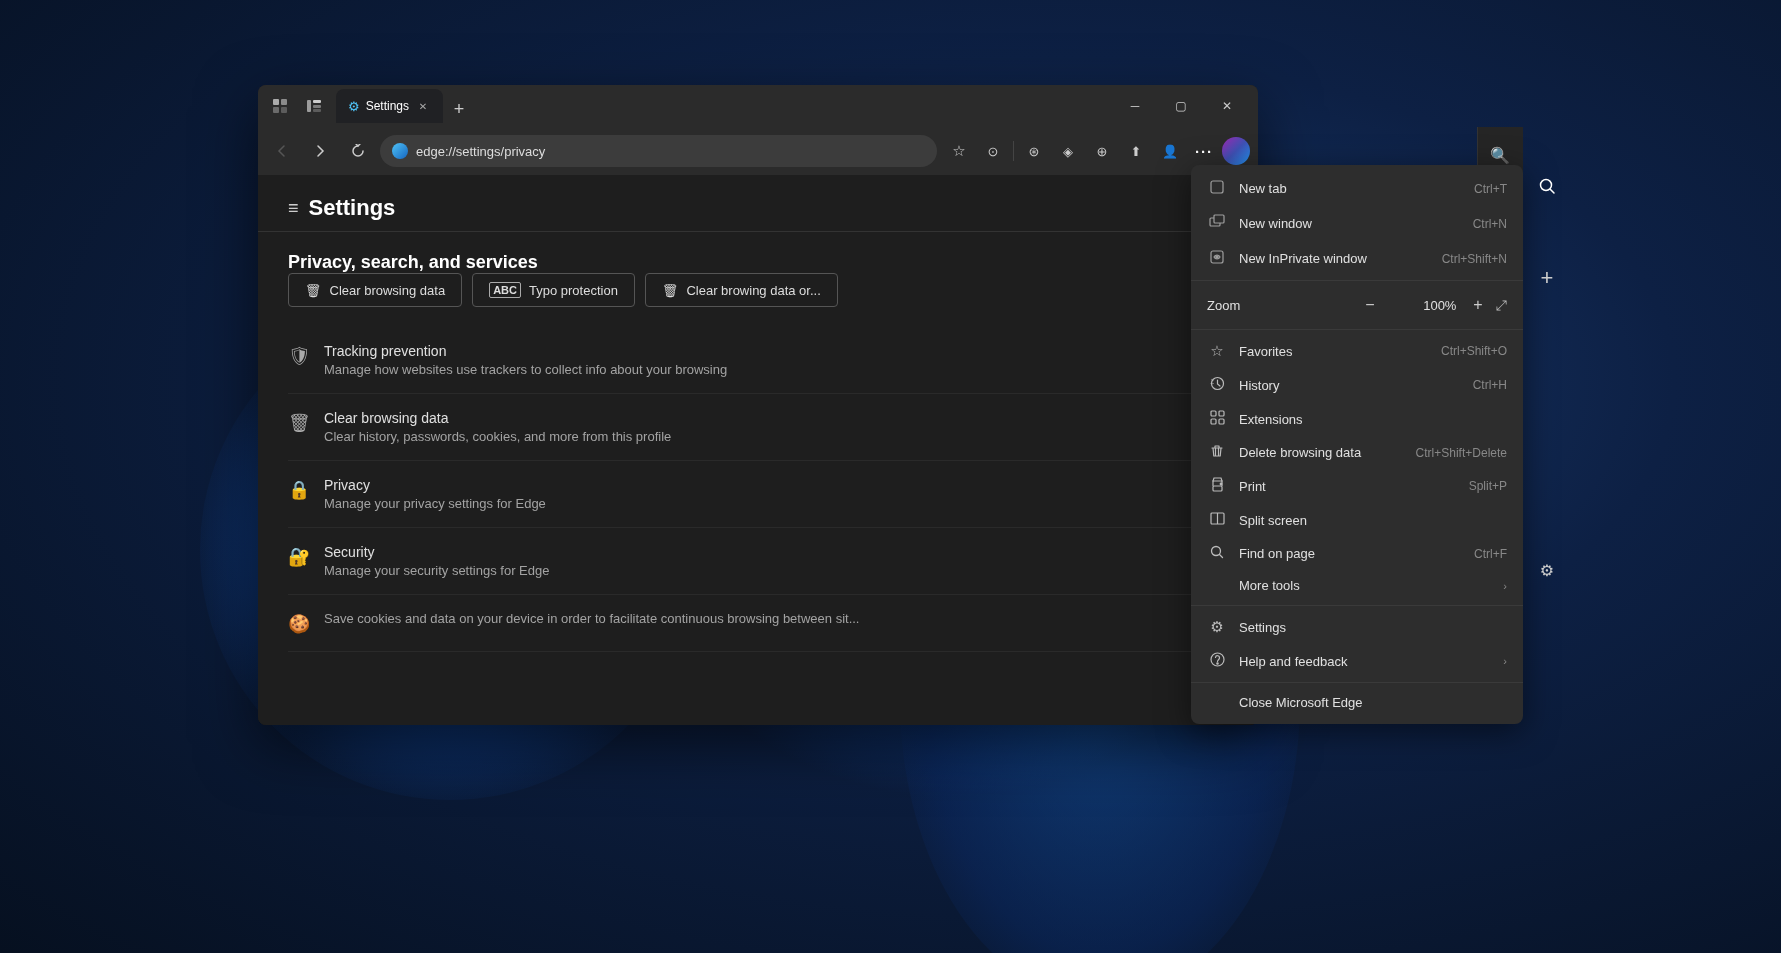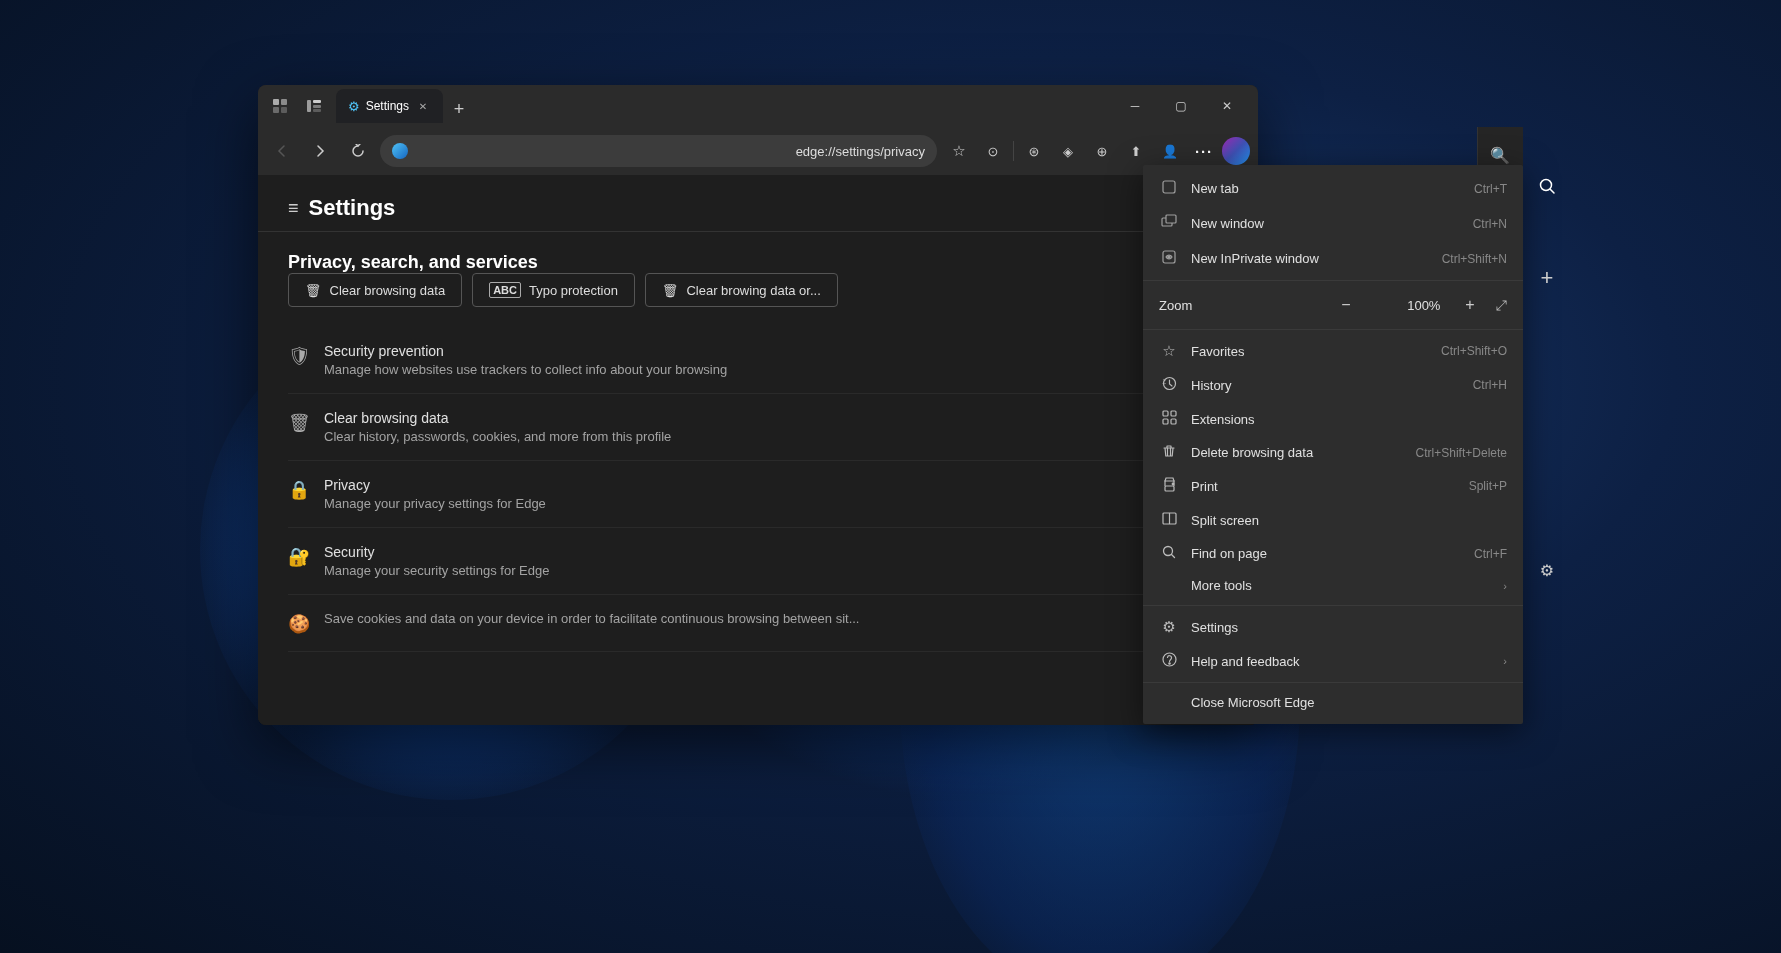--- a/index.html
+++ b/index.html
@@ -162,21 +162,20 @@
     .nav-btn.disabled { color: #555; cursor: default; }
     .address-input-wrap {
       flex: 1;
       background: #3c3c3c;
       border-radius: 20px;
       height: 32px;
       display: flex;
       align-items: center;
       padding: 16px 12px;
       gap: 8px;
-      text-align: right;
     }
     .edge-icon-small {
       width: 16px; height: 16px;
       border-radius: 50%;
       background: linear-gradient(135deg, #4fc3f7, #1565c0);
       flex-shrink: 0;
     }
     .address-text {
       color: #ddd;
       font-size: 13px;
@@ -291,23 +290,23 @@
     .settings-item-desc {
       color: #a3a3a3;
       font-size: 13px;
     }
 
     
     .dropdown-menu {
       position: absolute;
       right: 258px;
       top: 165px;
-      width: 380px;
+      width: 332px;
       background: #2d2d2d;
-      border-radius: 2px;
+      border-radius: 8px;
       box-shadow: 0 8px 32px rgba(0,0,0,0.5);
       padding: 6px 0;
       z-index: 100;
     }
     .menu-item {
       display: flex;
       align-items: center;
       padding: 8px 16px;
       cursor: pointer;
       color: #e0e0e0;
@@ -336,21 +335,21 @@
       height: 1px;
       background: #3a3a3a;
       margin: 4px 0;
     }
 
     
     .zoom-row {
       display: flex;
       align-items: center;
       padding: 6px 16px;
-      gap: 12px;
+      gap: 4px;
       color: #e0e0e0;
       font-size: 13px;
     }
     .zoom-label { margin-right: 4px; }
     .zoom-btn {
       width: 28px; height: 28px;
       display: flex; align-items: center; justify-content: center;
       border-radius: 4px;
       cursor: pointer;
       color: #ccc;
@@ -492,21 +491,21 @@
           <button class="quick-btn">
             <span>🗑</span>
             <span>Clear browing data or...</span>
           </button>
         </div>
 
         <div class="settings-list">
           <div class="settings-item">
             <div class="settings-item-icon">🛡</div>
             <div class="settings-item-text">
-              <div class="settings-item-name">Security prevention</div>
+              <div class="settings-item-name">Tracking prevention</div>
               <div class="settings-item-desc">Manage how websites use trackers to collect info about your browsing</div>
             </div>
           </div>
           <div class="settings-item">
             <div class="settings-item-icon">🗑</div>
             <div class="settings-item-text">
               <div class="settings-item-name">Clear browsing data</div>
               <div class="settings-item-desc">Clear history, passwords, cookies, and more from this profile</div>
             </div>
           </div>

